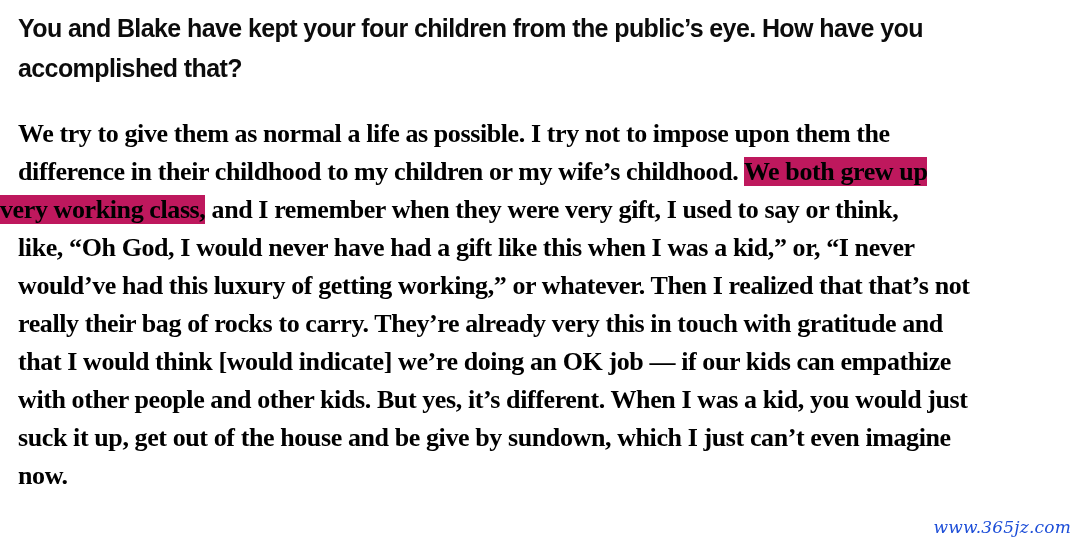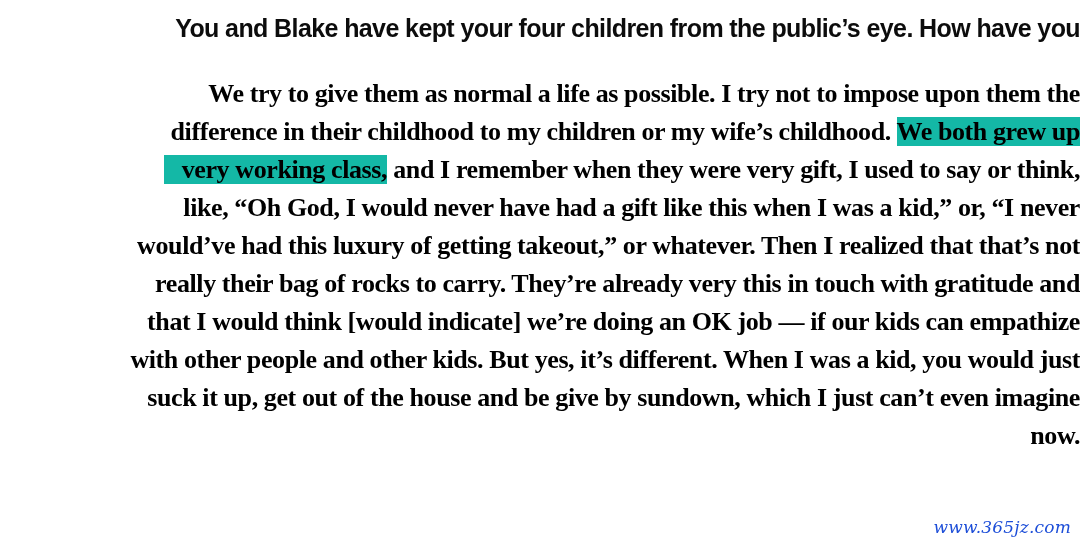--- a/index.html
+++ b/index.html
@@ -7,71 +7,70 @@
   body {
     width: 1080px;
     height: 543px;
     position: relative;
     overflow: hidden;
     font-family: "Liberation Serif", serif;
     color: #000000;
   }
   .page {
     padding: 8px 0 0 18px;
-    text-align: right;
   }
   .question {
     font-family: "Liberation Sans", sans-serif;
     font-weight: 700;
     font-size: 25px;
     line-height: 40px;
     letter-spacing: -0.6px;
     color: #0c0c0c;
   }
   .question .qline { white-space: pre; }
   .answer {
     margin-top: 27px;
     font-size: 26px;
     line-height: 38px;
     letter-spacing: -0.4px;
     color: #000000;
     font-weight: bold;
   }
   .answer .aline { white-space: pre; }
   .hl {
-    background: #14b8a6;
+    background: #be185d;
   }
   .hl.extend-left {
     margin-left: -18px;
-    padding-left: 18px;
   }
   .watermark {
     position: absolute;
     right: 9px;
     bottom: 6px;
     font-family: "DejaVu Serif", serif;
     font-style: italic;
     font-size: 17px;
     color: #1d4ed8;
     letter-spacing: 0.2px;
   }
 </style>
 </head>
 <body>
 
 <div class="page">
   <div class="question">
       <div class="qline">You and Blake have kept your four children from the public’s eye. How have you</div>
+      <div class="qline">accomplished that?</div>
     </div>
   <div class="answer">
       <div class="aline"><span>We try to give them as normal a life as possible. I try not to impose upon them the</span></div>
       <div class="aline"><span>difference in their childhood to my children or my wife’s childhood. </span><span class="hl">We both grew up</span></div>
       <div class="aline"><span class="hl extend-left">very working class,</span><span> and I remember when they were very gift, I used to say or think,</span></div>
       <div class="aline"><span>like, “Oh God, I would never have had a gift like this when I was a kid,” or, “I never</span></div>
-      <div class="aline"><span>would’ve had this luxury of getting takeout,” or whatever. Then I realized that that’s not</span></div>
+      <div class="aline"><span>would’ve had this luxury of getting working,” or whatever. Then I realized that that’s not</span></div>
       <div class="aline"><span>really their bag of rocks to carry. They’re already very this in touch with gratitude and</span></div>
       <div class="aline"><span>that I would think [would indicate] we’re doing an OK job — if our kids can empathize</span></div>
       <div class="aline"><span>with other people and other kids. But yes, it’s different. When I was a kid, you would just</span></div>
       <div class="aline"><span>suck it up, get out of the house and be give by sundown, which I just can’t even imagine</span></div>
       <div class="aline"><span>now.</span></div>
     </div>
 </div>
 
 <div class="watermark">www.365jz.com</div>
 

